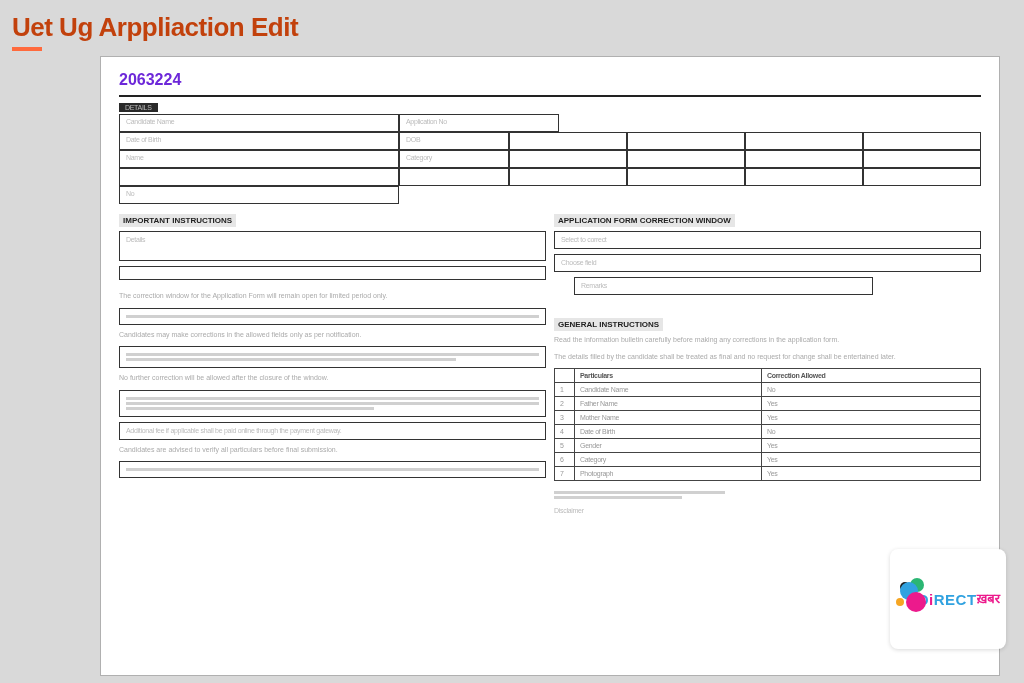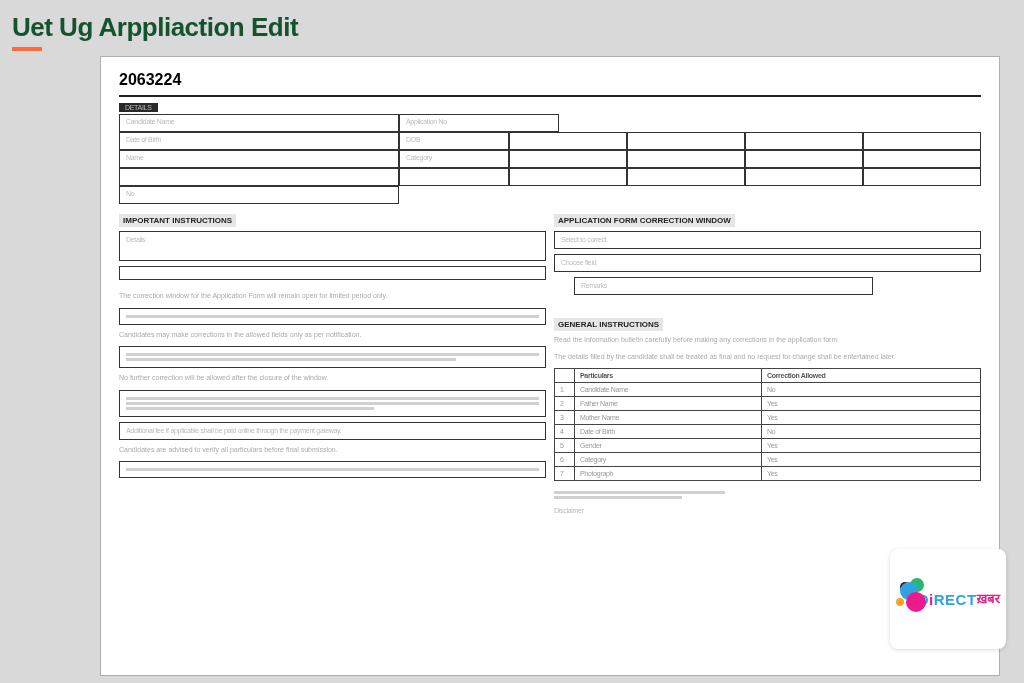--- a/index.html
+++ b/index.html
@@ -12,21 +12,21 @@
   overflow: hidden;
 }
 .title-bar {
   position: absolute;
   top: 12px;
   left: 12px;
 }
 .title-bar h1 {
   font-size: 26px;
   font-weight: 700;
-  color: #14532d;
+  color: #c2410c;
   letter-spacing: -0.5px;
 }
 .title-underline {
   width: 30px;
   height: 4px;
   background: #ff6a3d;
   margin-top: 4px;
 }
 .doc {
   position: absolute;
@@ -36,21 +36,21 @@
   height: 620px;
   background: #ffffff;
   border: 1px solid #b0b0b0;
   padding: 14px 18px 18px 18px;
   font-size: 7px;
   color: #666;
 }
 .doc-year {
   font-size: 16px;
   font-weight: 700;
-  color: #000000;
+  color: #6d28d9;
 }
 .hr-strong { border: none; border-top: 2px solid #222; margin: 6px 0; }
 .section-label-dark {
   background: #2a2a2a;
   color: #eee;
   display: inline-block;
   padding: 1px 6px;
   font-size: 7px;
   margin-bottom: 2px;
   filter: blur(0.3px);

